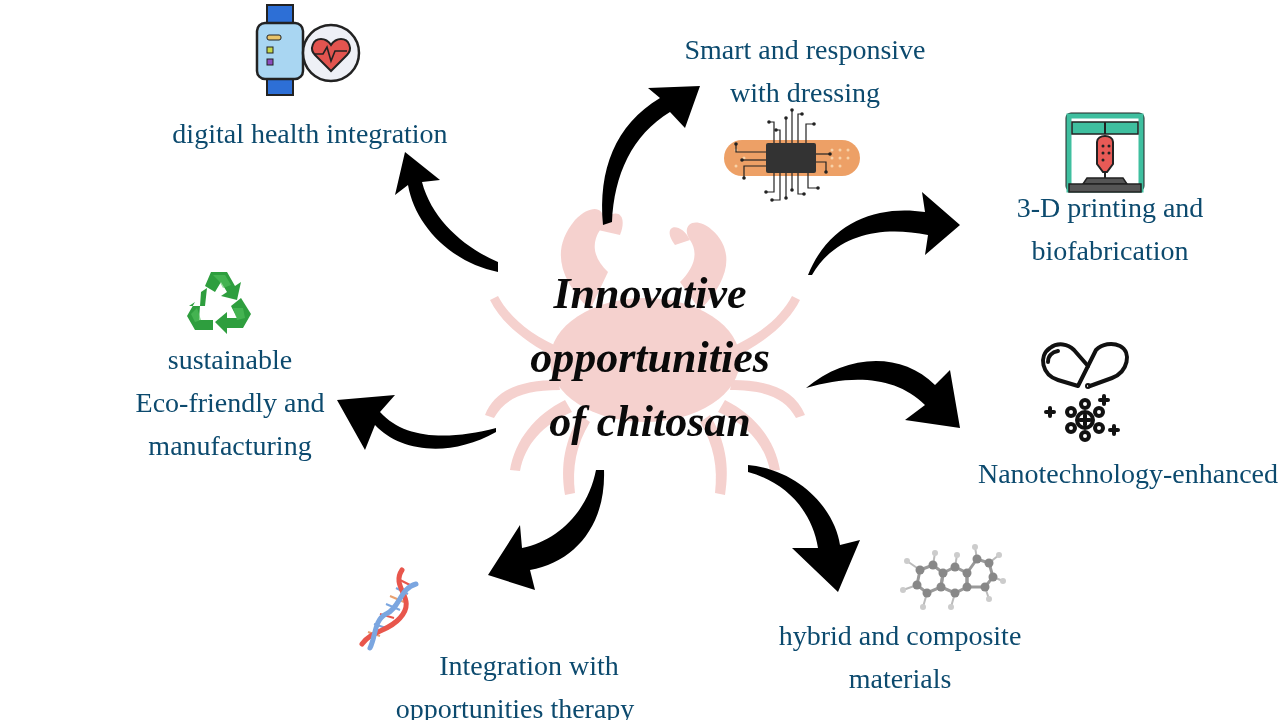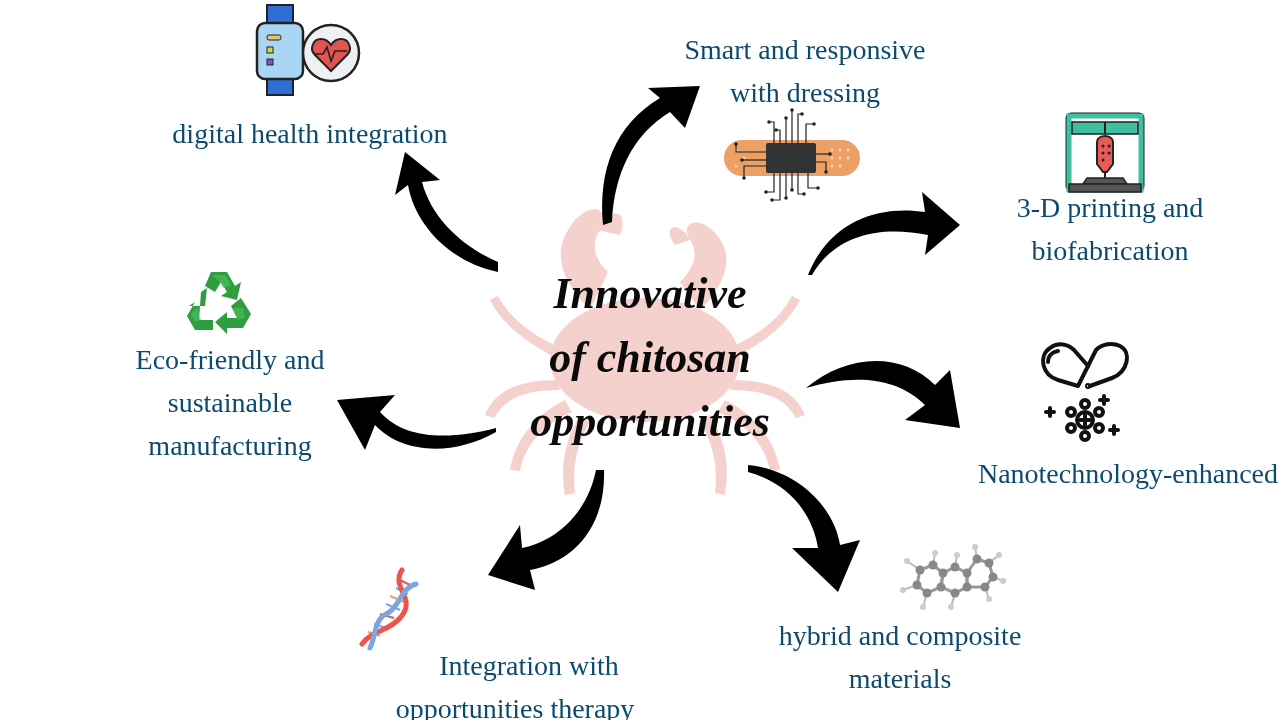--- a/index.html
+++ b/index.html
@@ -30,22 +30,22 @@
 
     <path d="M250 170 C290 150 310 130 320 110 L312 106 C300 128 280 145 245 160 Z"></path>
     <path d="M252 190 C290 190 315 200 325 225 L316 228 C305 208 285 200 250 200 Z"></path>
     <path d="M245 210 C275 225 295 250 300 280 L290 281 C285 255 268 235 238 222 Z"></path>
     <path d="M230 225 C245 250 250 275 245 305 L235 303 C238 278 234 255 220 232 Z"></path>
   </g>
 </svg>
 
 <div class="center-title">
   <div>Innovative</div>
+  <div>opportunities</div>
   <div>of  chitosan</div>
-  <div>opportunities</div>
 </div>
 
 <svg style="left:0;top:0" width="1280" height="720">
   <path d="M498 272 C450 262 415 225 408 185 L395 195 L405 152 L440 180 L422 182 C432 220 465 248 498 262 Z" fill="#000"></path>
 </svg>
 <svg style="left:0;top:0" width="1280" height="720">
   <path d="M603 225 C598 170 615 125 660 98 L648 88 L700 86 L685 128 L670 112 C632 135 614 175 612 222 Z" fill="#000"></path>
 </svg>
 <svg style="left:0;top:0" width="1280" height="720">
   <path d="M808 275 C830 220 880 205 925 212 L922 192 L960 225 L925 255 L928 235 C880 225 835 235 812 275 Z" fill="#000"></path>
@@ -259,16 +259,16 @@
     <path d="M58 34 L68 50 L60 64 L44 64 L44 70 L32 58 L44 48 L44 54 L54 54 L48 42 Z" transform="translate(0,-4)"></path>
     <path d="M16 26 L22 22 L20 40 L4 40 L10 36 L2 50 L10 64 L28 64 L28 54 L14 54 Z" transform="translate(2,-2)"></path>
   </g>
   <g fill="#54c25f" opacity="0.6">
     <path d="M30 7 L42 7 L48 17 L40 20 L36 13 Z"></path>
     <path d="M50 40 L60 40 L62 50 L54 52 Z"></path>
     <path d="M8 46 L14 40 L18 52 L12 54 Z"></path>
   </g>
 </svg>
 <div class="label" style="left:80px;top:338px;width:300px;">
+  <div>sustainable</div>
   <div>Eco-friendly and</div>
-  <div>sustainable</div>
   <div>manufacturing</div>
 </div>
 
 </body></html>

